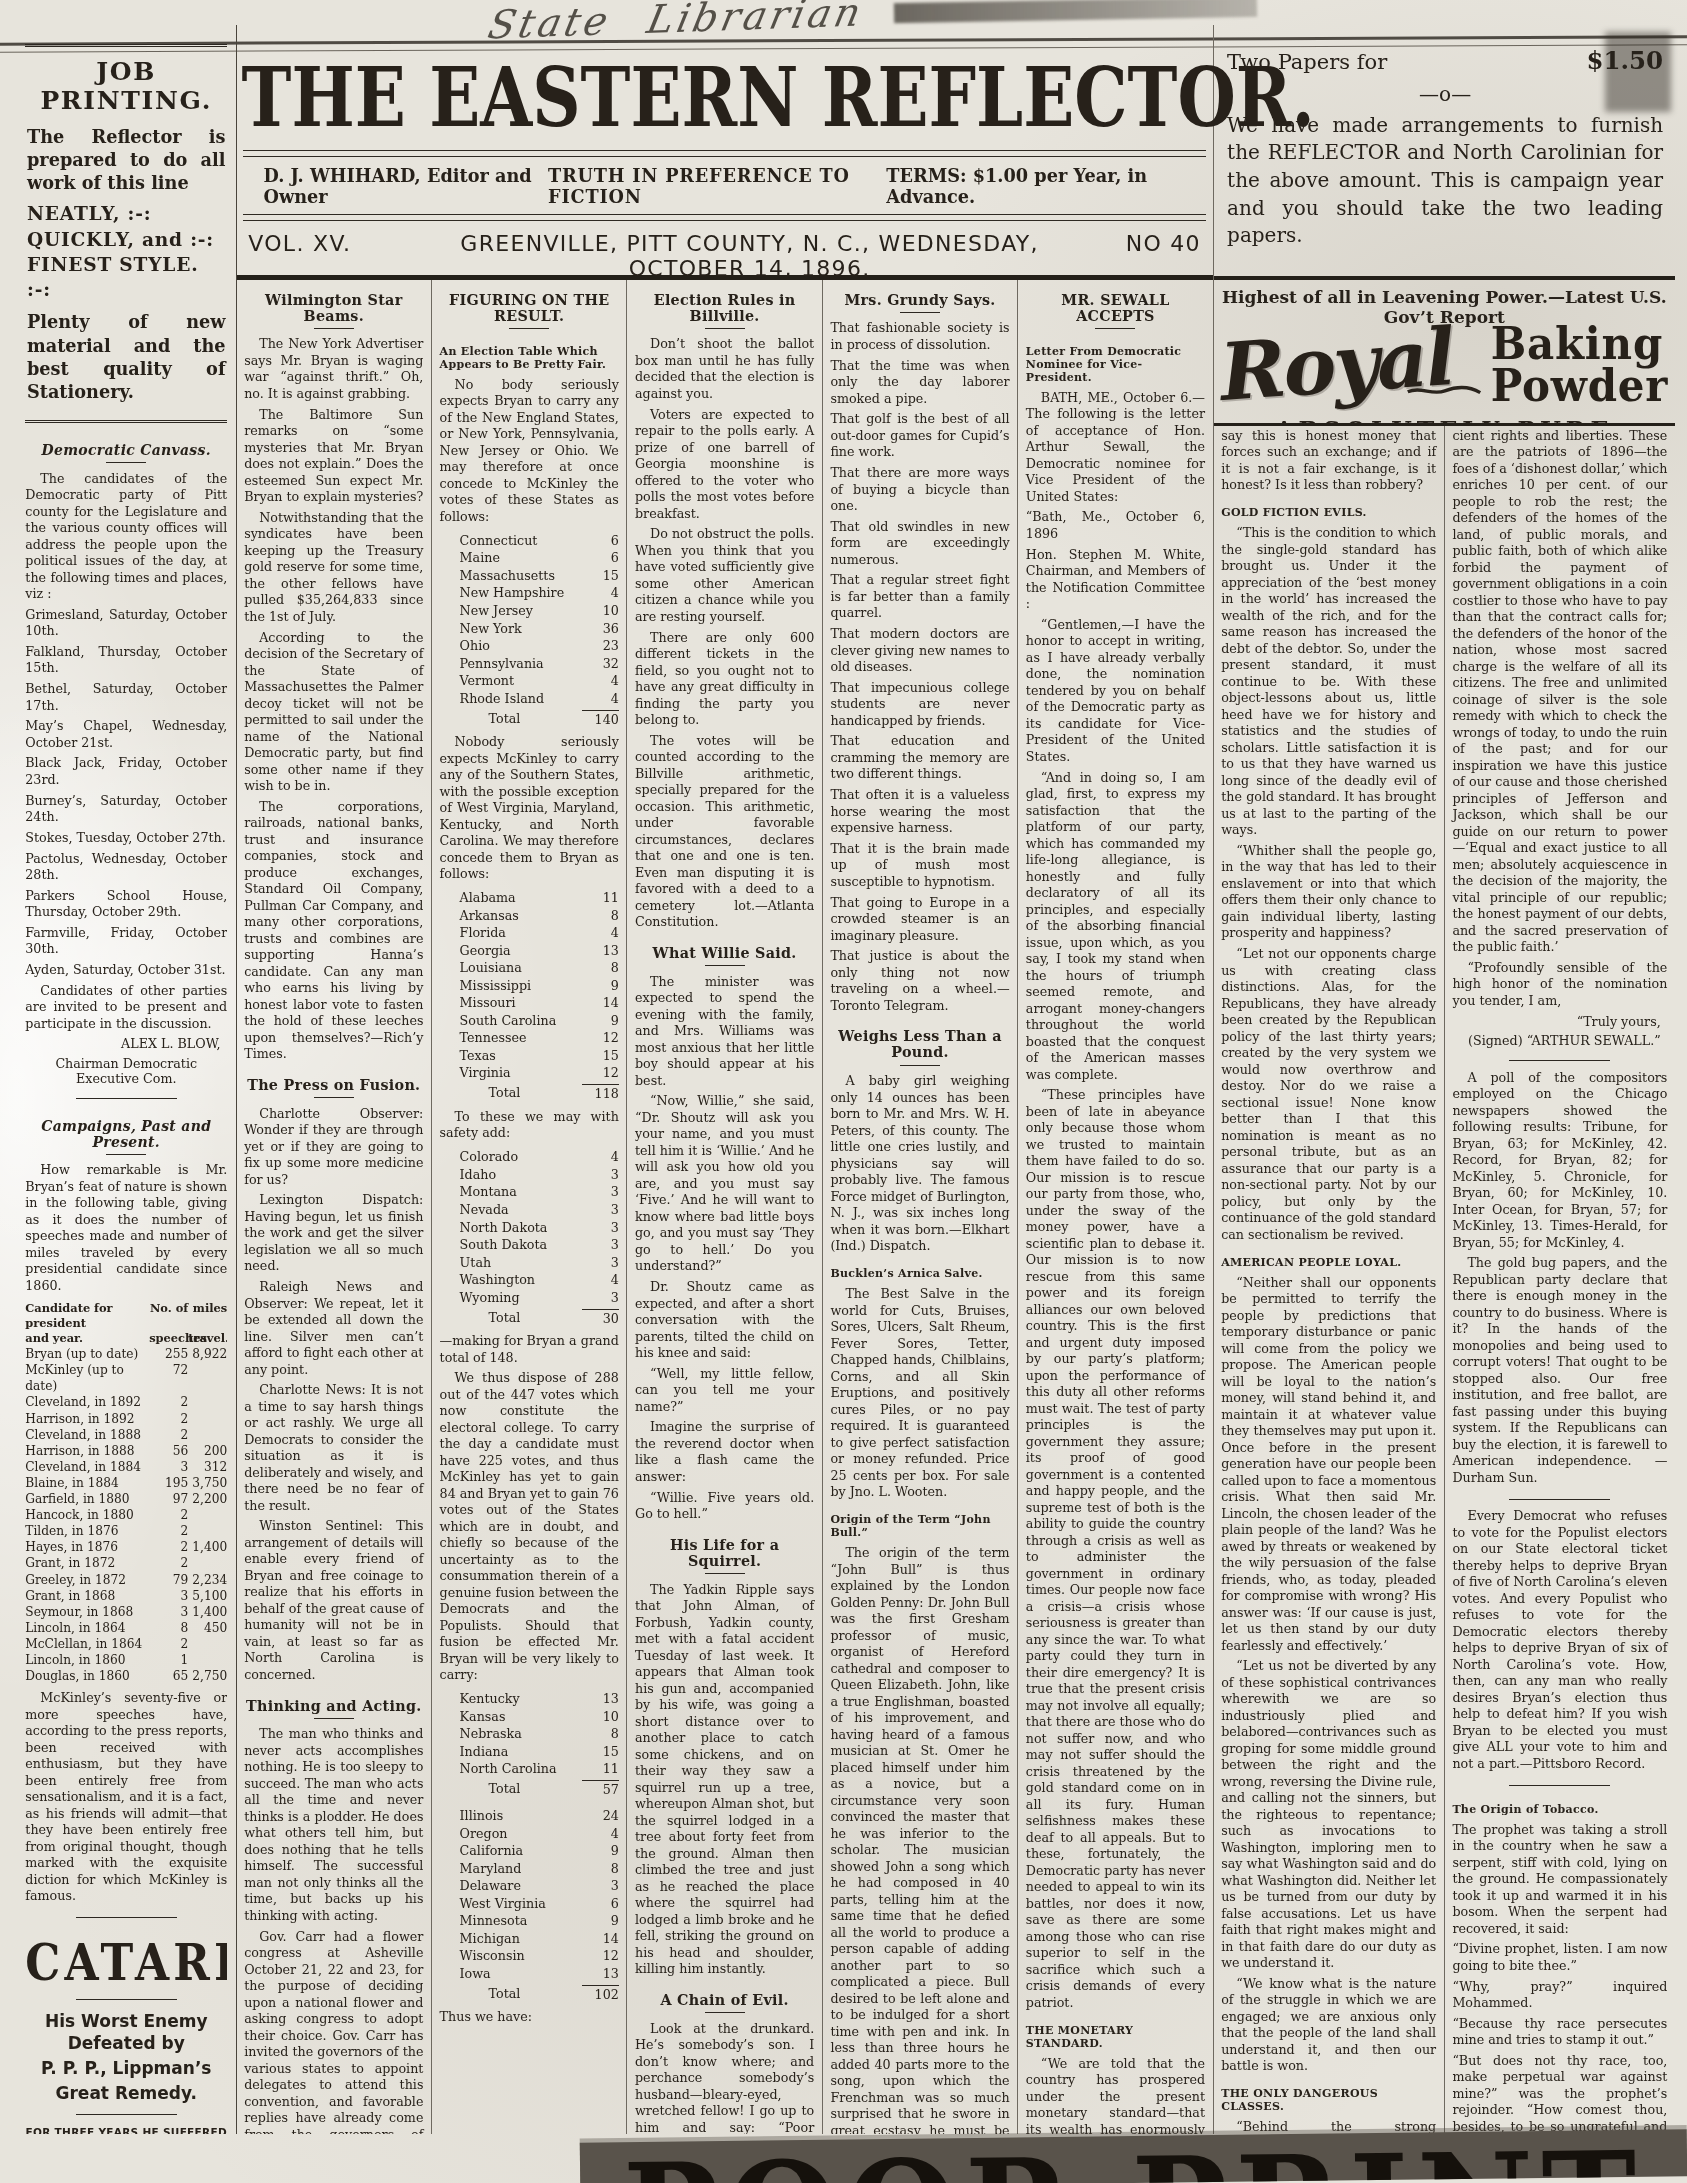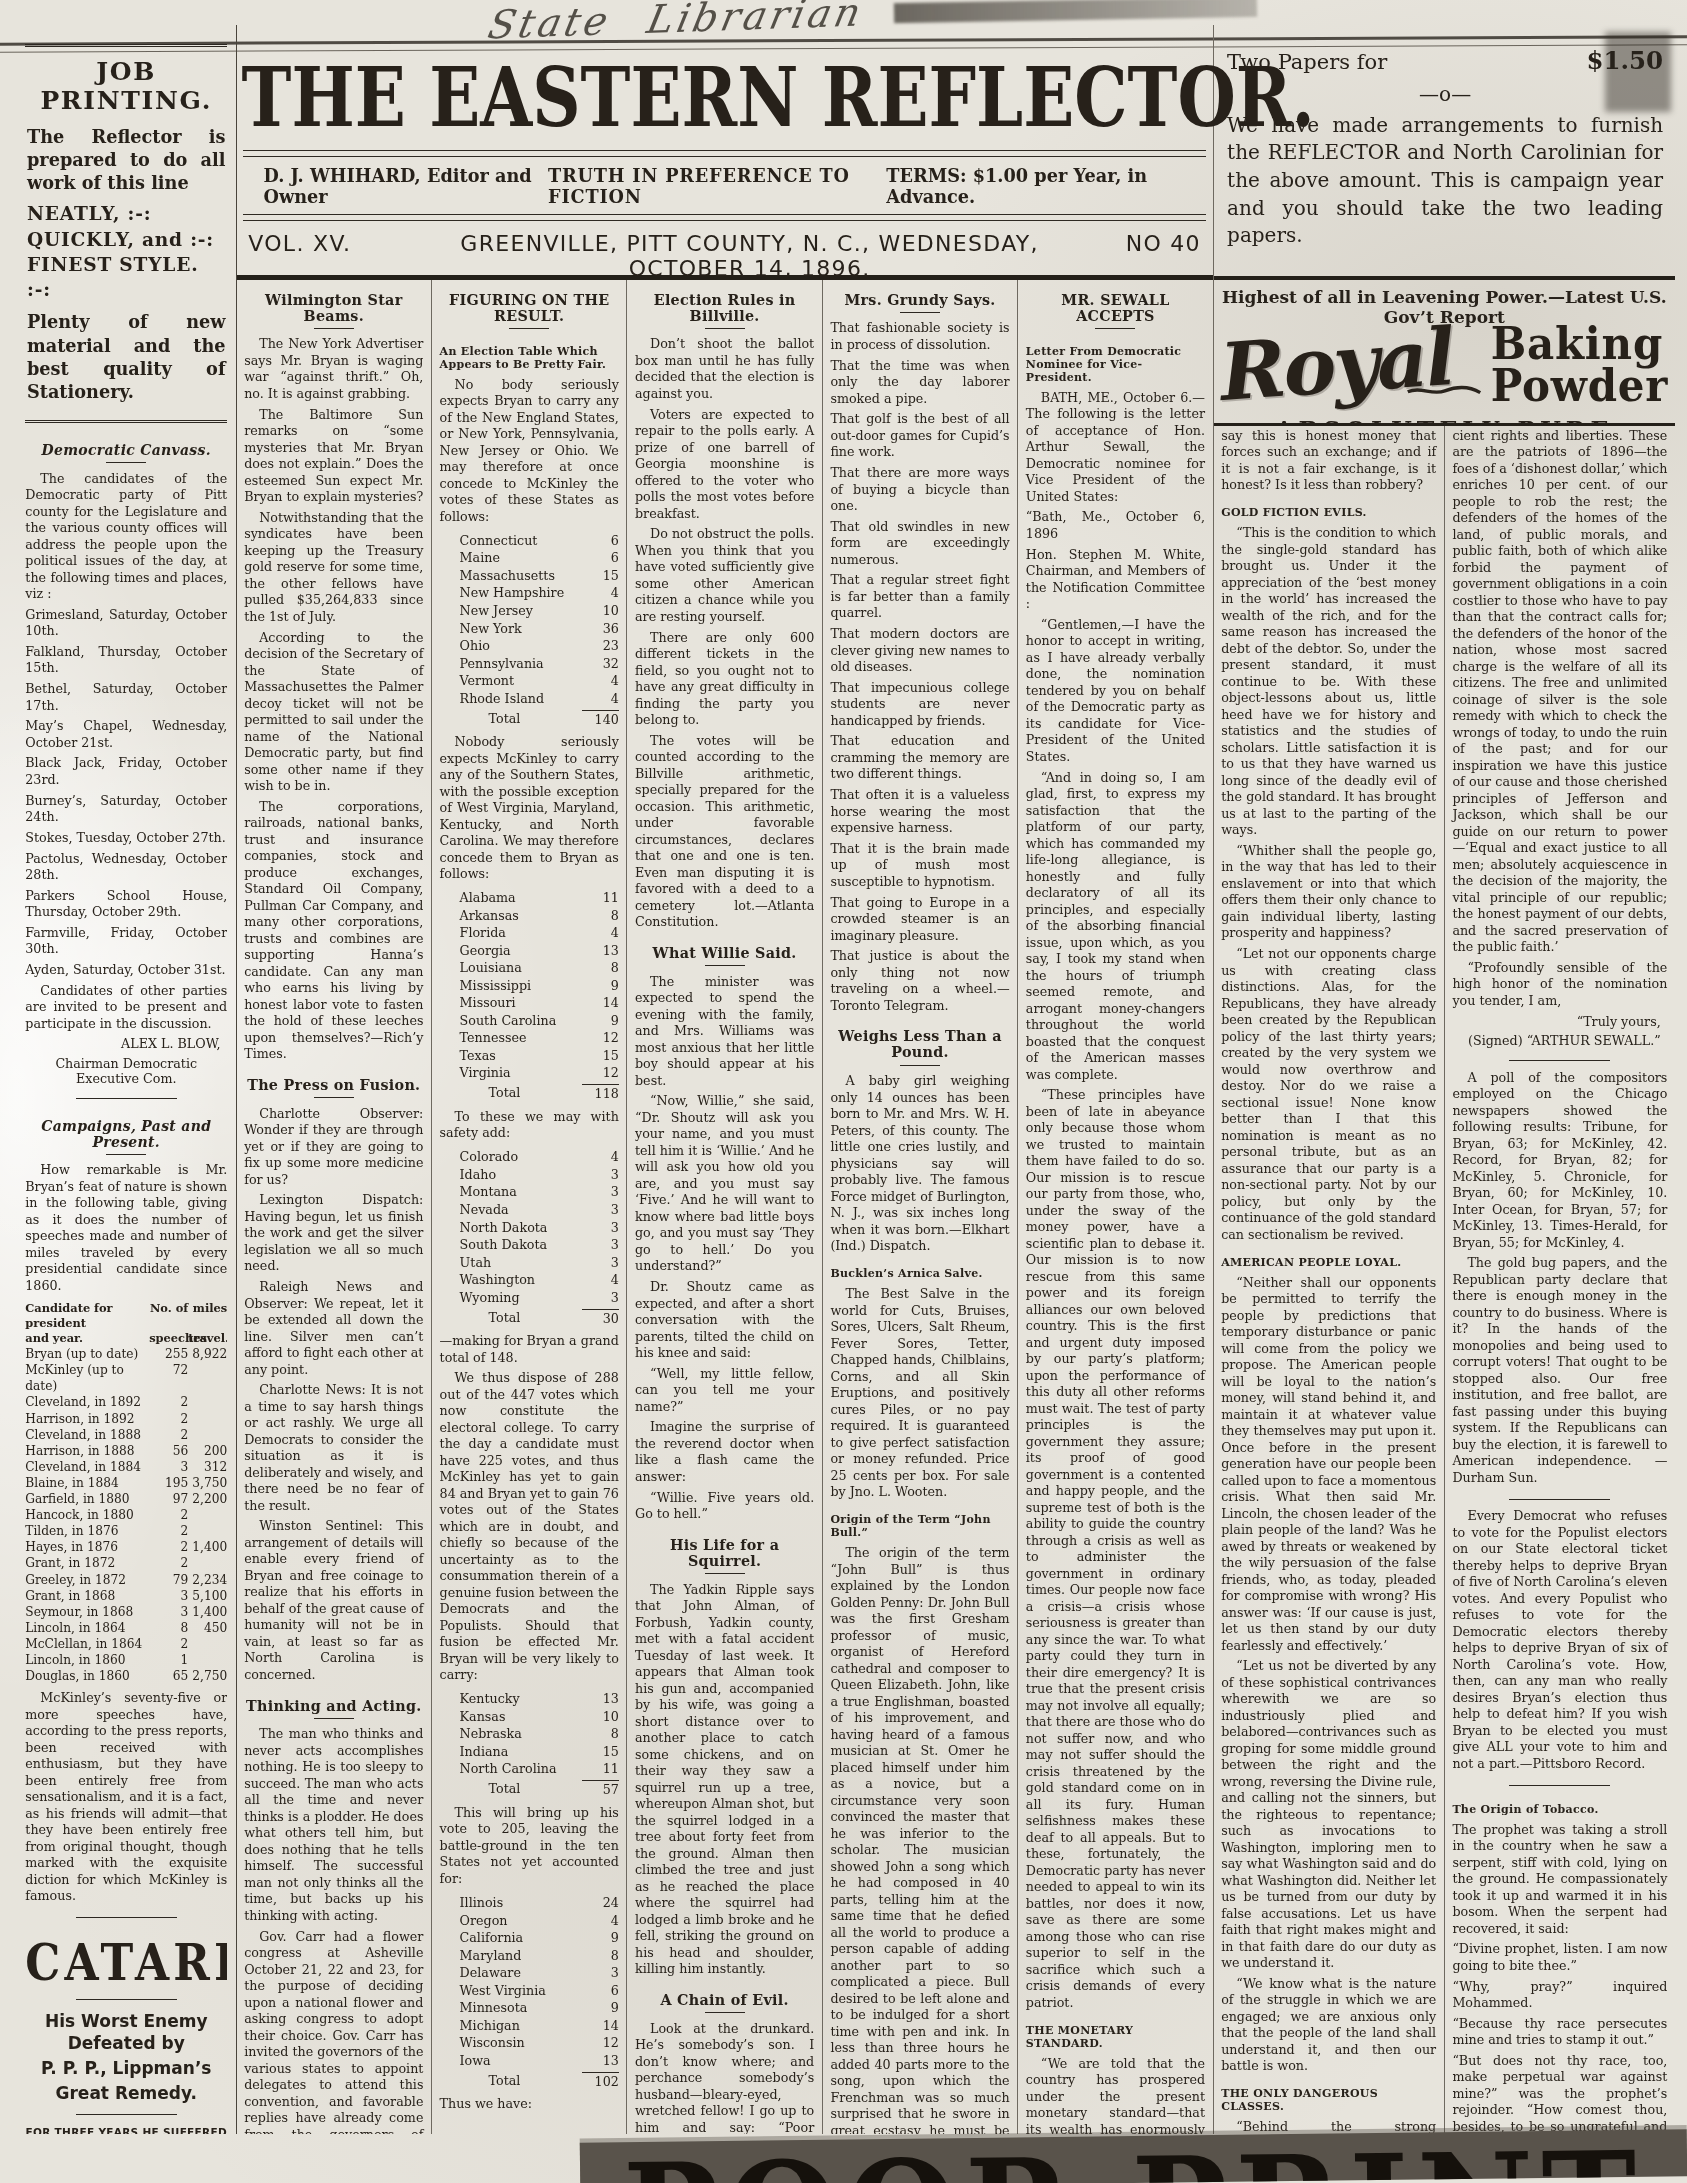--- a/index.html
+++ b/index.html
@@ -470,21 +470,20 @@
               </div>
               <div class="vt-row">
                 <span class="vt-name">North Carolina</span>
                 <span class="vt-val">11</span>
               </div>
               <div class="vt-row total">
                 <span class="vt-name">Total</span>
                 <span class="vt-val">57</span>
               </div>
             </div>
-            <p class="bp">This will bring up his vote to 205, leaving the battle-ground in the ten States not yet accounted for:</p>
             <div class="vt">
               <div class="vt-row">
                 <span class="vt-name">Illinois</span>
                 <span class="vt-val">24</span>
               </div>
               <div class="vt-row">
                 <span class="vt-name">Oregon</span>
                 <span class="vt-val">4</span>
               </div>
               <div class="vt-row">

